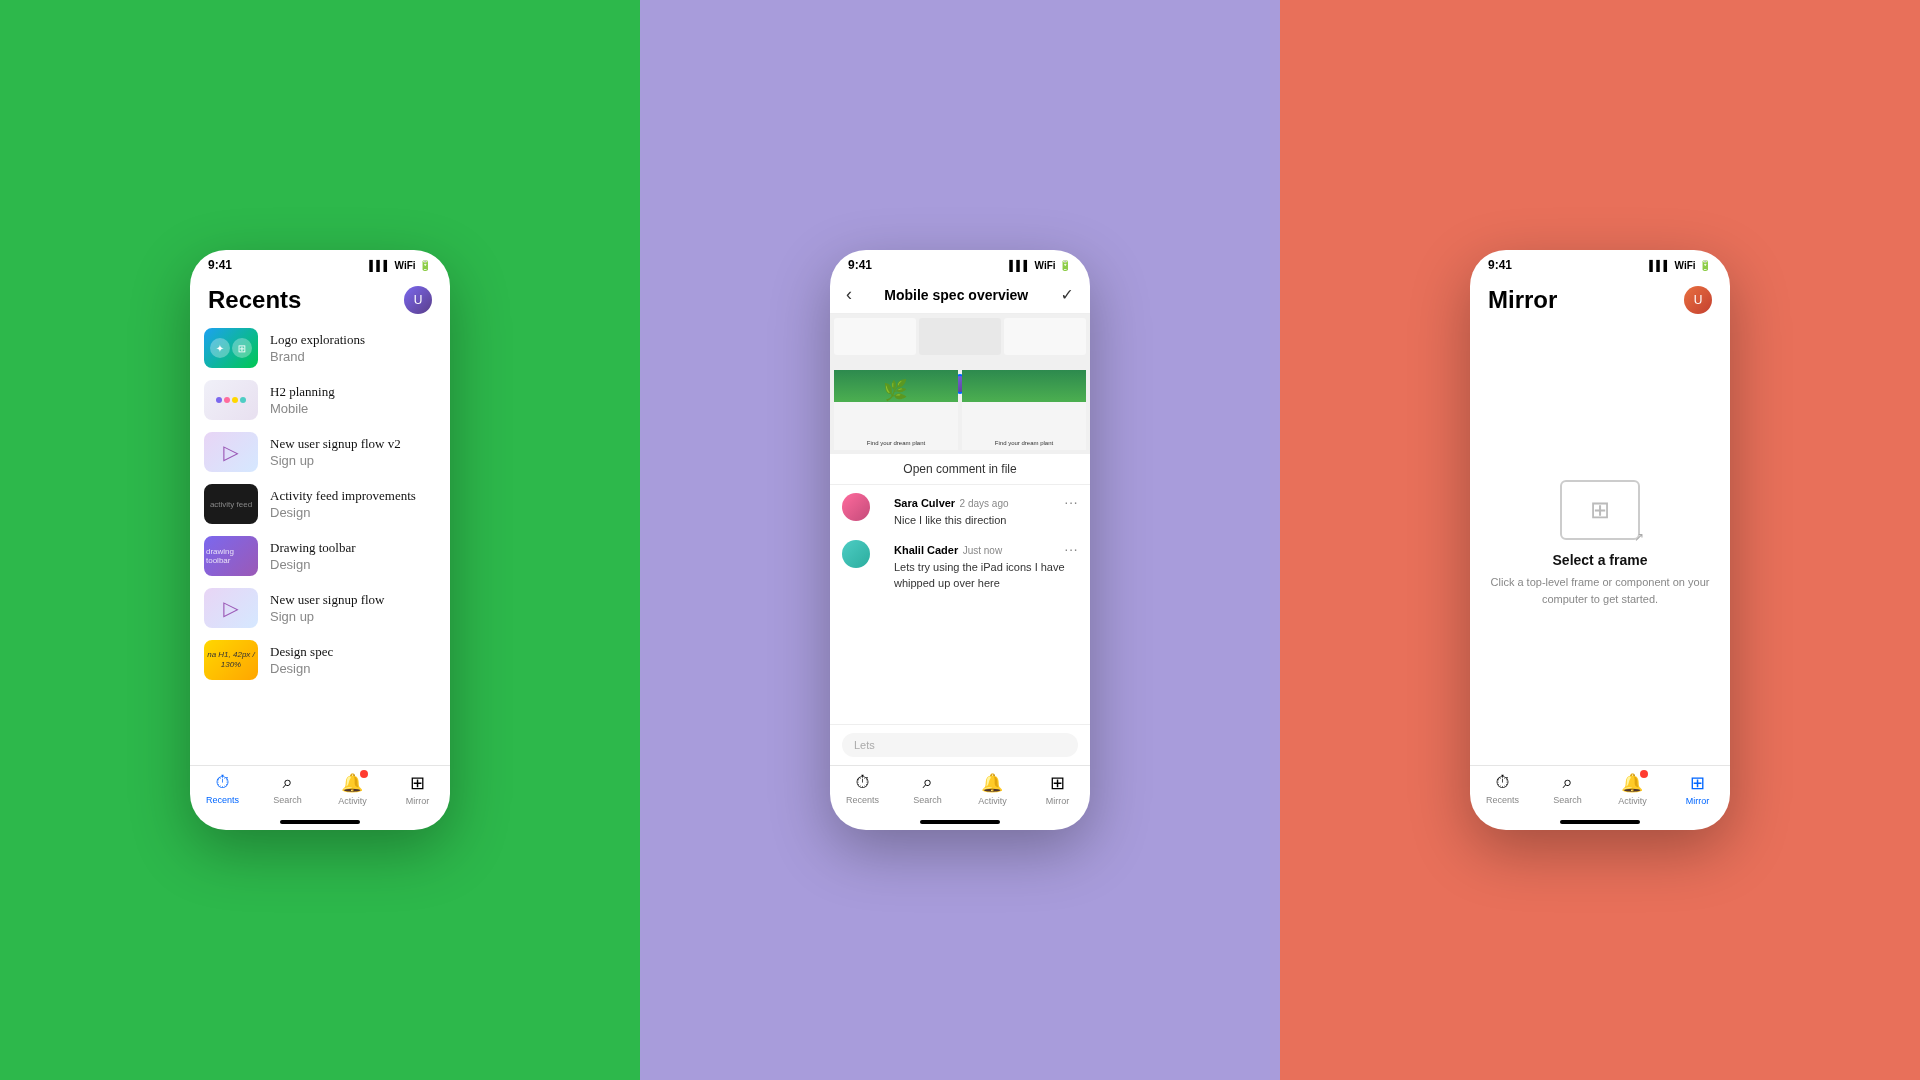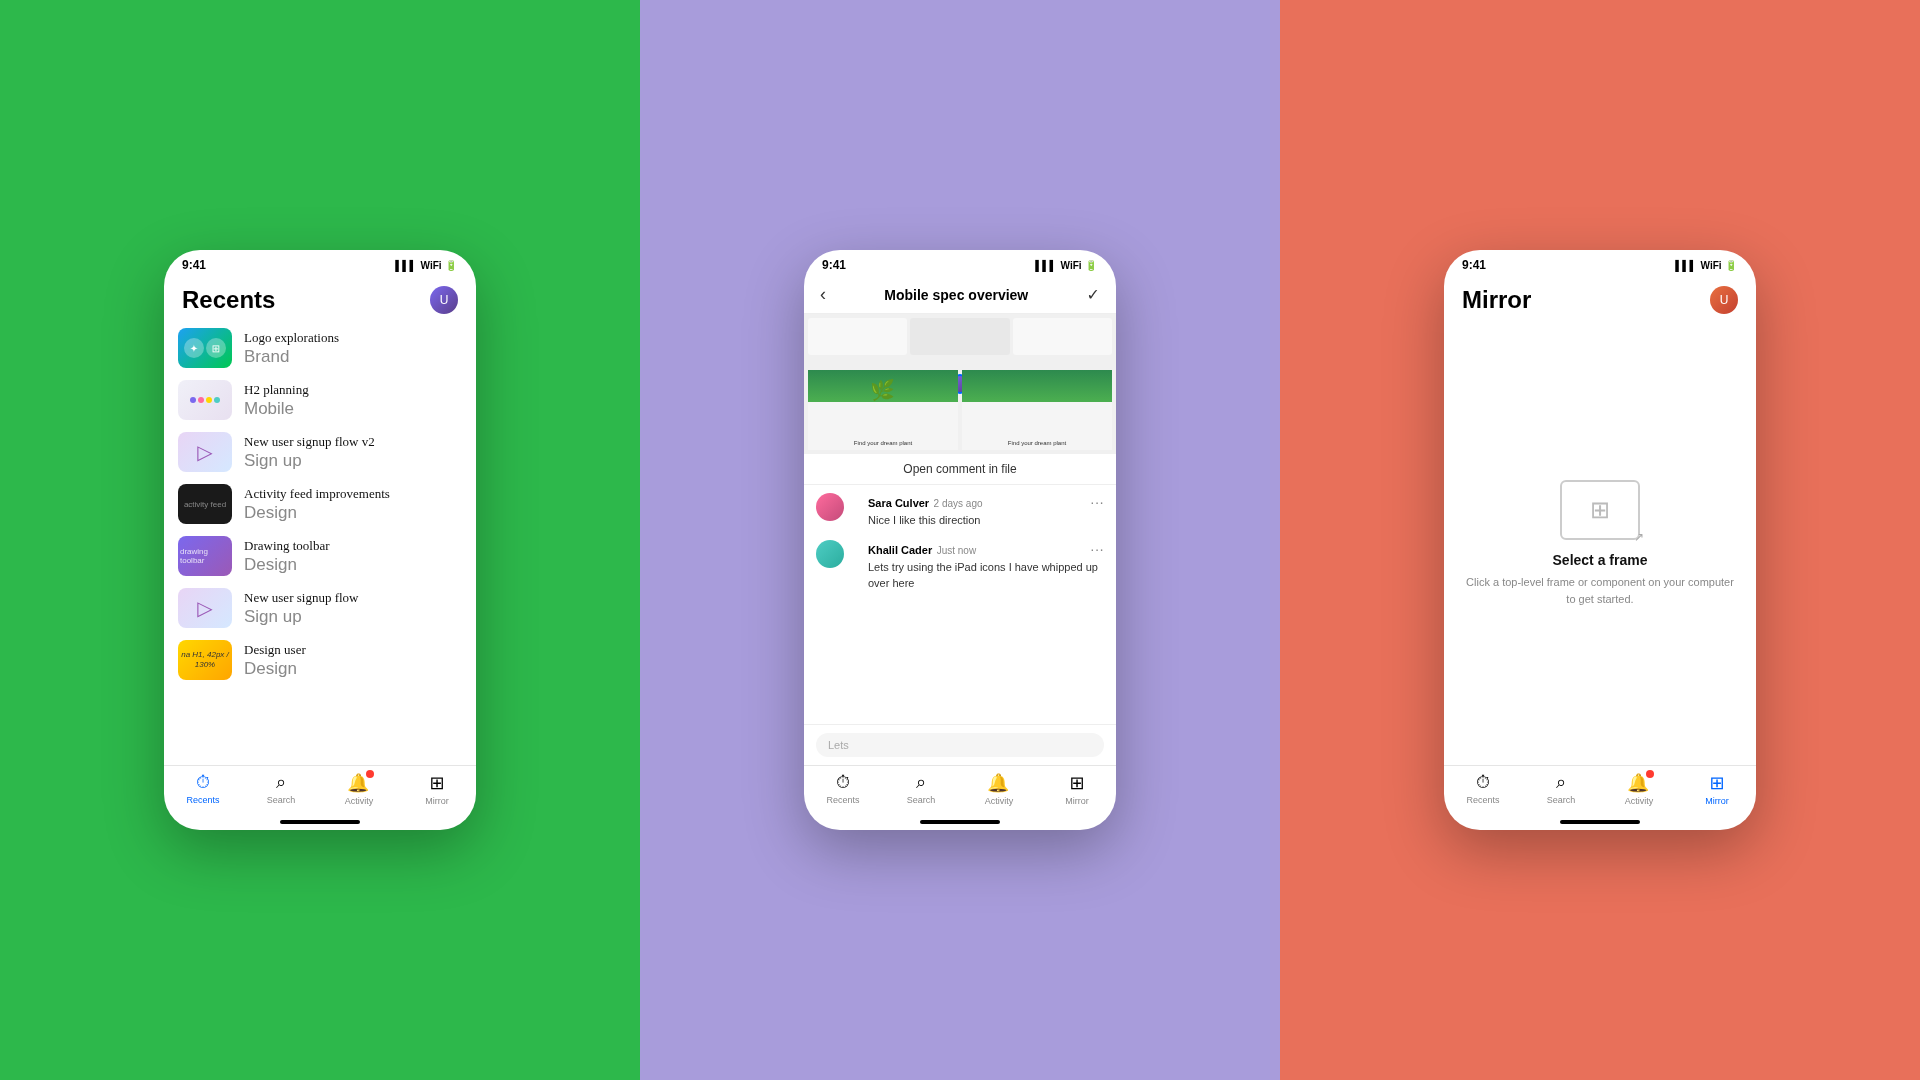--- a/index.html
+++ b/index.html
@@ -15,21 +15,21 @@
       display: flex;
       align-items: center;
       justify-content: center;
     }
     .panel-green { background: #2DB84B; }
     .panel-purple { background: #A89CDB; }
     .panel-coral { background: #E8705A; }
 
     
     .phone {
-      width: 312px;
+      width: 260px;
       height: 580px;
       background: #fff;
       border-radius: 36px;
       box-shadow: 0 20px 60px rgba(0,0,0,0.3);
       display: flex;
       flex-direction: column;
       overflow: hidden;
       position: relative;
     }
 
@@ -136,21 +136,21 @@
     .thumb-signup2 {
       background: linear-gradient(135deg, #e8d5f5, #d5e8ff);
       display: flex; align-items: center; justify-content: center;
     }
     .thumb-designspec {
       background: linear-gradient(135deg, #FFD700, #FFA500);
       display: flex; align-items: center; justify-content: center; font-style: italic;
     }
     .recent-info { display: flex; flex-direction: column; gap: 1px; }
     .recent-name { font-size: 13px; font-weight: 500; color: #111; font-family: Liberation Serif, serif; }
-    .recent-sub { font-size: 17px; color: #888; }
+    .recent-sub { font-size: 13px; color: #888; }
 
     
     .comment-header {
       display: flex;
       align-items: center;
       justify-content: space-between;
       padding: 8px 16px;
       border-bottom: 1px solid #eee;
     }
     .comment-title { font-size: 14px; font-weight: 600; text-align: center; flex: 1; }
@@ -409,21 +409,21 @@
           <span class="recent-name">New user signup flow</span>
           <span class="recent-sub">Sign up</span>
         </div>
       </div>
 
       <div class="recent-item">
         <div class="recent-thumb thumb-designspec">
           <span style="font-size:8px; color:#333; padding:2px; text-align:center; line-height:1.2;">na H1, 42px / 130%</span>
         </div>
         <div class="recent-info">
-          <span class="recent-name">Design user</span>
+          <span class="recent-name">Design spec</span>
           <span class="recent-sub">Design</span>
         </div>
       </div>
 
     </div>
 
     <div class="bottom-nav">
       <div class="nav-item">
         <span class="nav-icon active">⏱</span>
         <span class="nav-label active">Recents</span>

